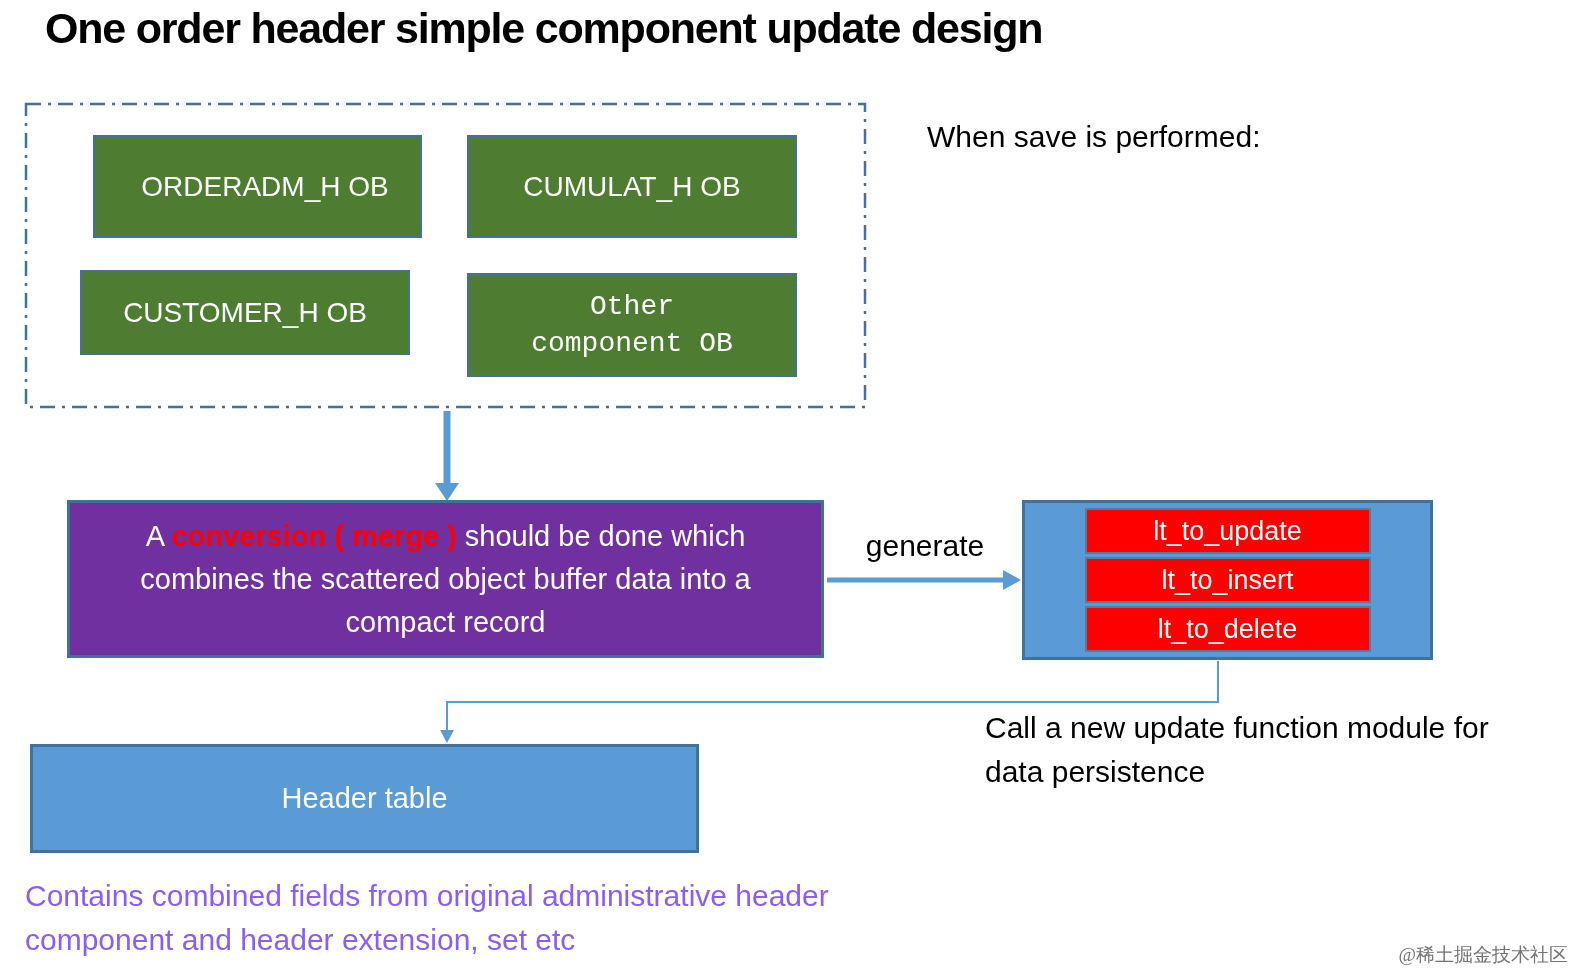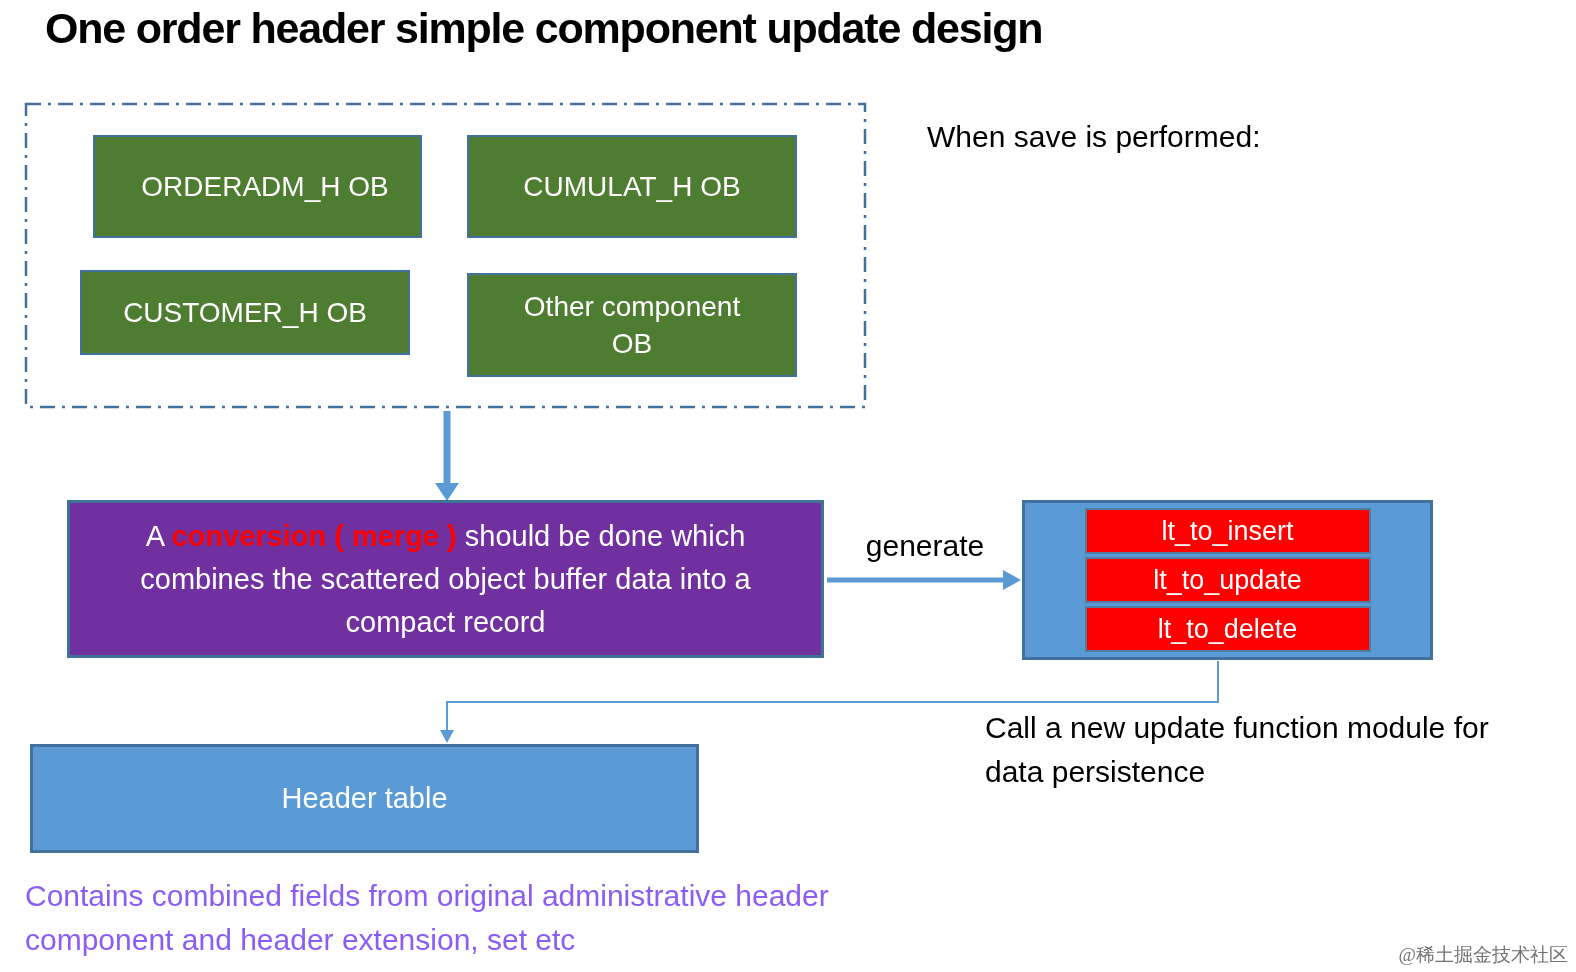--- a/index.html
+++ b/index.html
@@ -16,21 +16,21 @@
   .overlay { position:absolute; left:0; top:0; width:1576px; height:972px; pointer-events:none; }
 
   .greenbox {
     position:absolute; background:#4e7c31; border:2px solid #41719c; color:#ffffff;
     display:flex; align-items:center; justify-content:center; text-align:center;
     font-size:28px; line-height:37px;
   }
   #gb1 { left:93px;  top:135px; width:329px; height:103px;padding-left:15px; }
   #gb2 { left:467px; top:135px; width:330px; height:103px; }
   #gb3 { left:80px;  top:270px; width:330px; height:85px; }
-  #gb4 { left:467px; top:273px; width:330px; height:104px; }
+  #gb4 { left:467px; top:273px; width:330px; height:104px;font-family:Liberation Mono, monospace; }
   #gb4 .label { max-width:252px; }
 
   .when-save { position:absolute; left:900px; top:120px; font-size:30px; color:#000; white-space:nowrap;margin-left:27px; }
 
   .purplebox {
     position:absolute; left:67px; top:500px; width:757px; height:158px;
     background:#7030a0; border:3px solid #3e7296; color:#ffffff;
     display:flex; align-items:center; justify-content:center; text-align:center;
     font-size:29px; line-height:43px; padding:1px 26px;
   }
@@ -112,24 +112,24 @@
   <div class="when-save">When save is performed:</div>
 
   <div class="purplebox">
     <span><span>A </span><span class="hl">conversion ( merge )</span><span> should be done which combines the scattered object buffer data into a compact record</span></span>
   </div>
 
   <div class="generate-label">generate</div>
 
   <div class="bluebox">
     <div class="redbox">
-      <span>lt_to_insert</span>
+      <span>lt_to_update</span>
     </div>
     <div class="redbox">
-      <span>lt_to_update</span>
+      <span>lt_to_insert</span>
     </div>
     <div class="redbox">
       <span>lt_to_delete</span>
     </div>
   </div>
 
   <div class="call-note">Call a new update function module for data persistence</div>
 
   <div class="header-table">
     <span>Header table</span>

